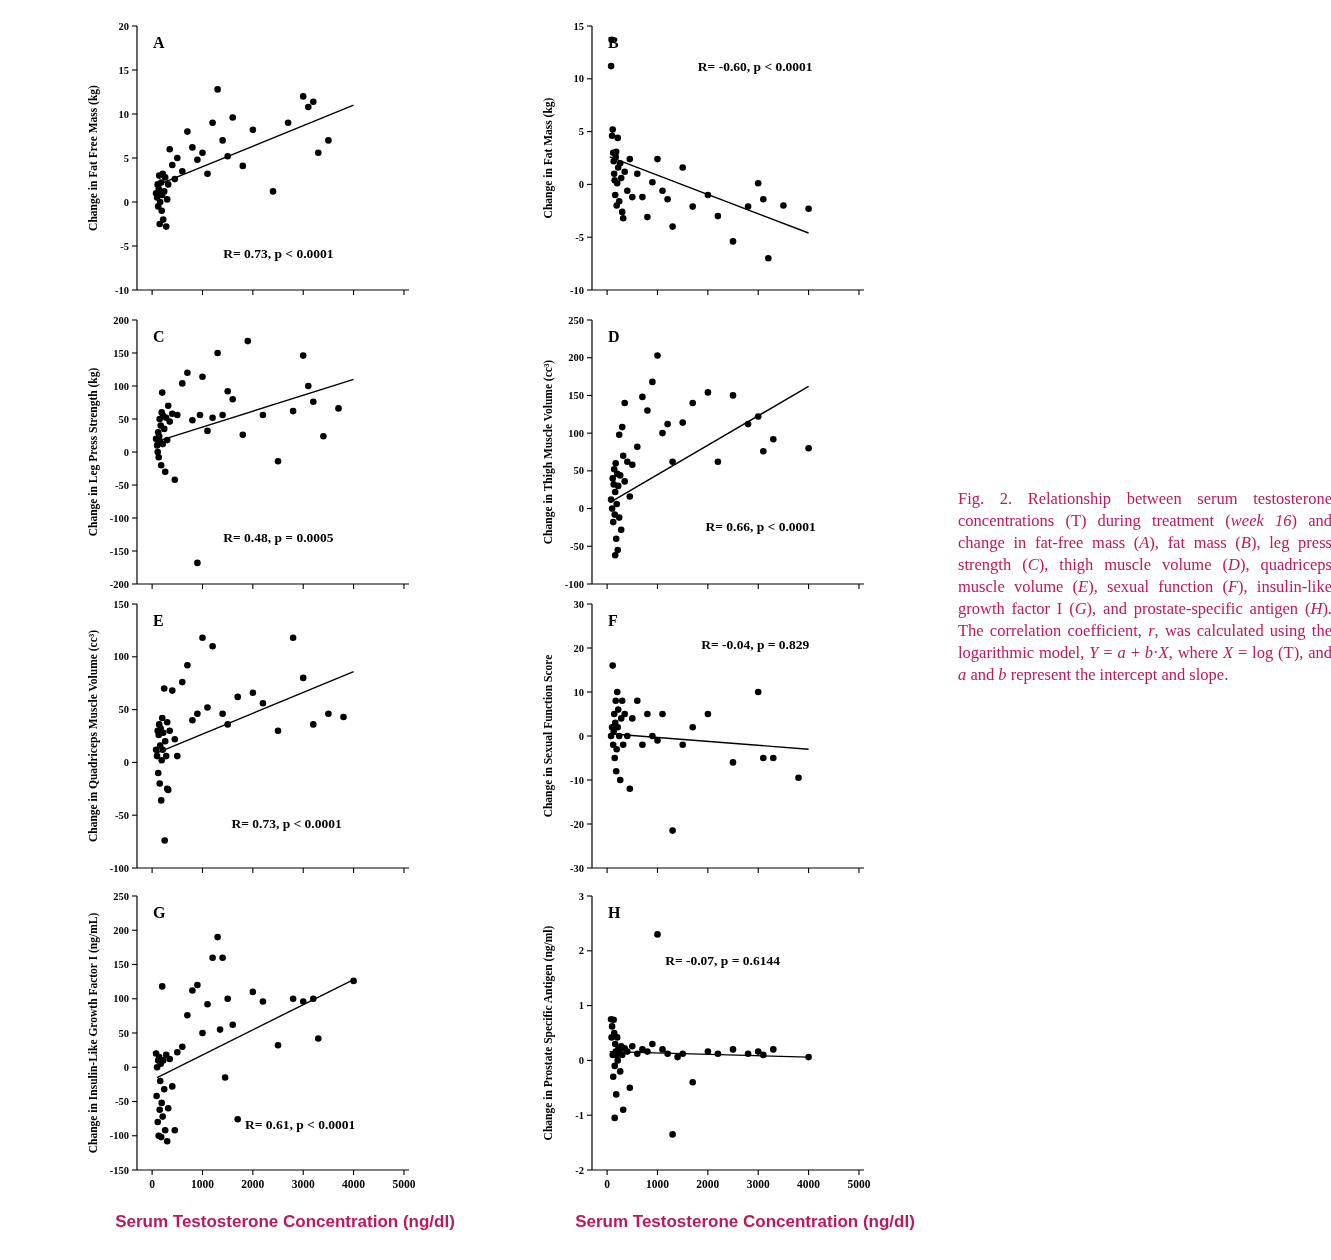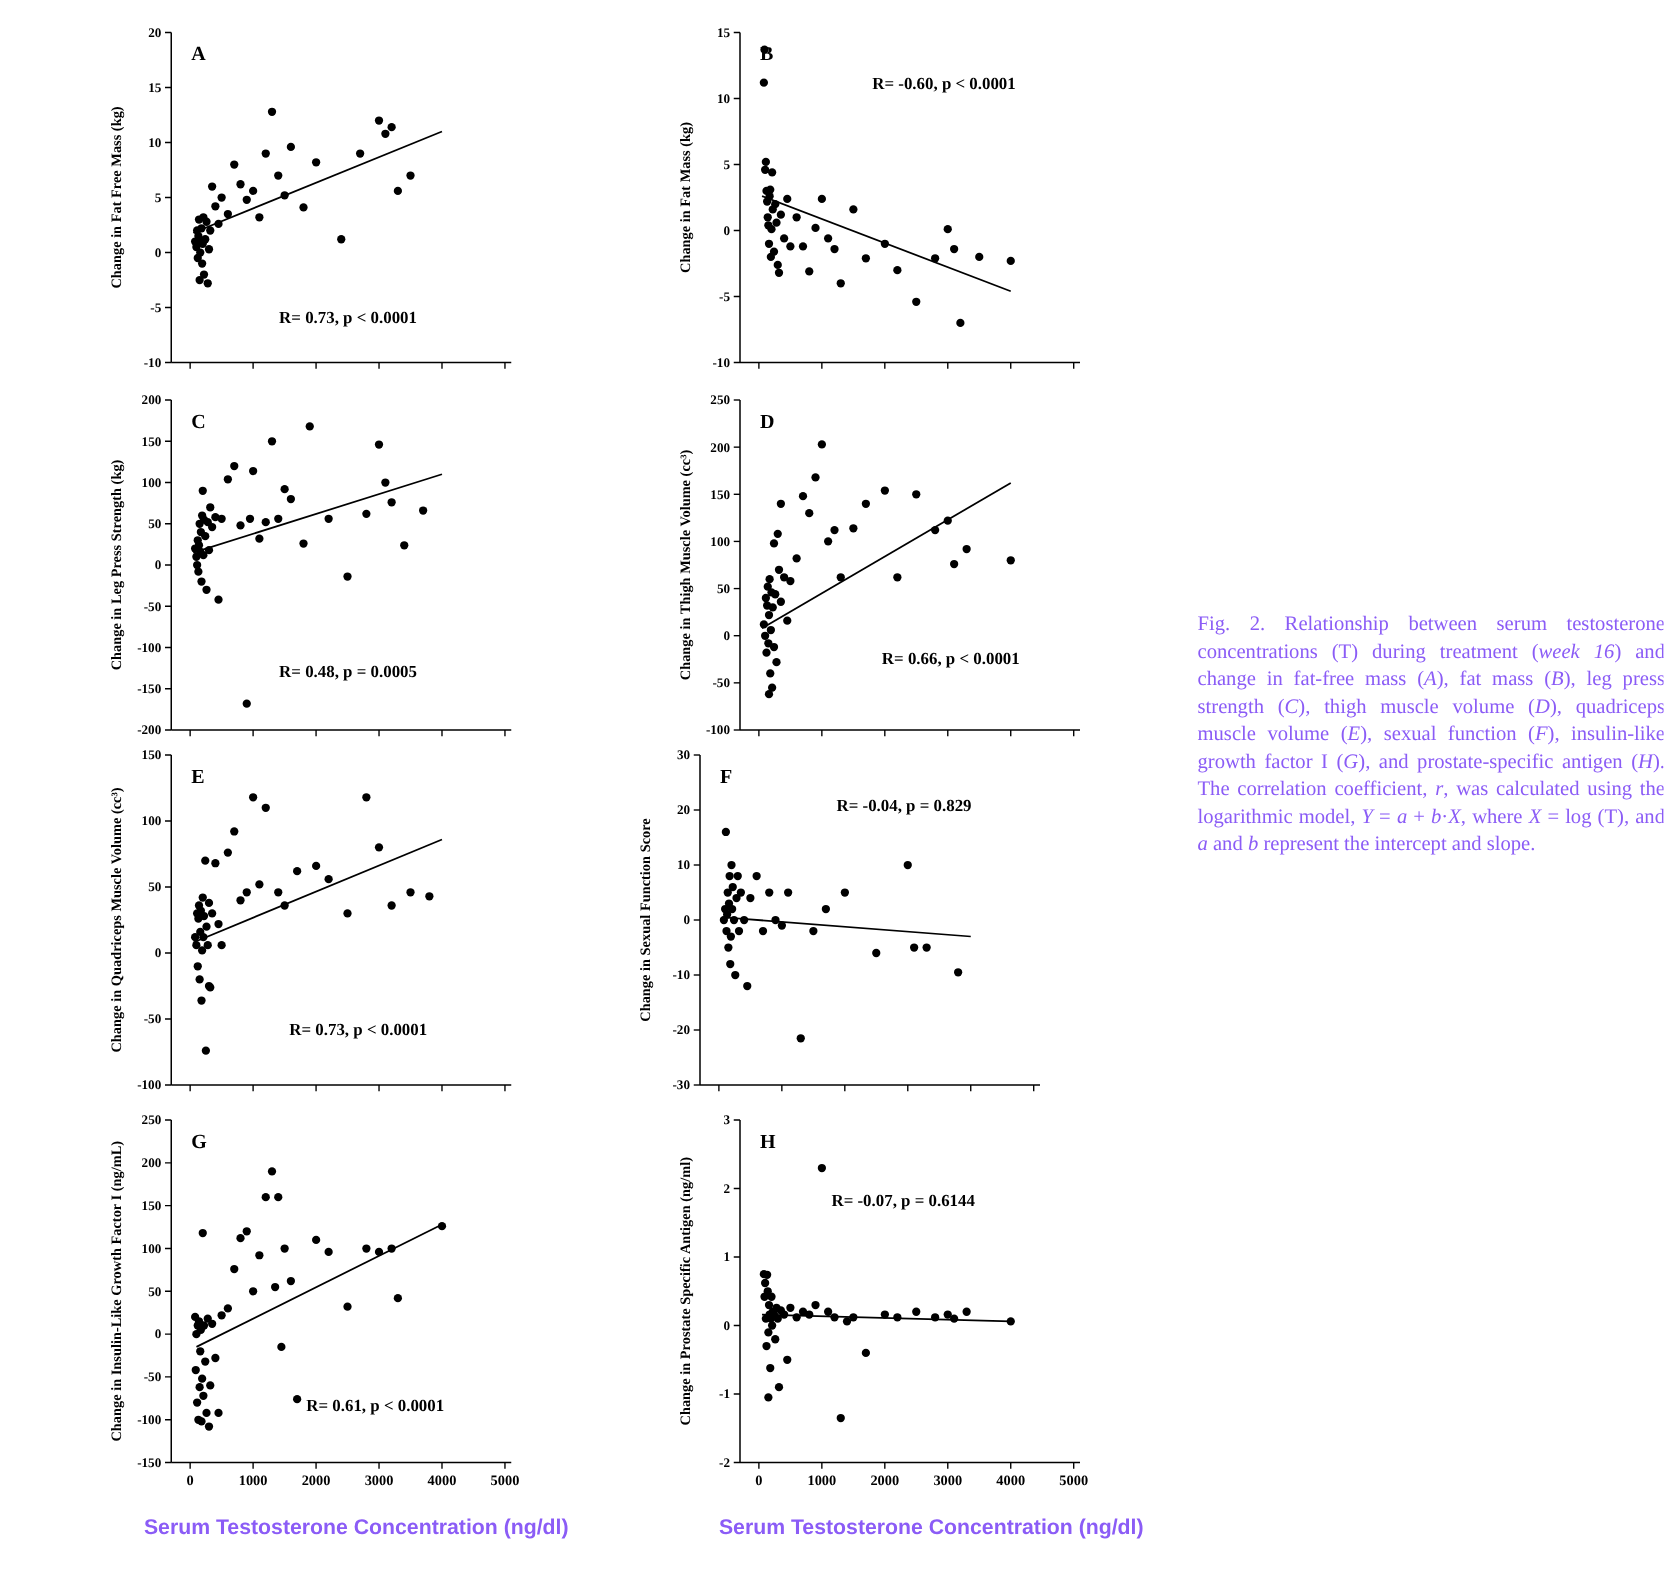--- a/index.html
+++ b/index.html
@@ -1,16 +1,16 @@
 <!DOCTYPE html>
 <html><head>
 <meta charset="utf-8">
 <style>
   html,body{margin:0;padding:0;background:#ffffff;}
-  .page{position:relative;width:1331px;height:1260px;background:#fff;font-family:"Liberation Serif",serif;color:#8b5cf6;overflow:hidden;}
+  .page{position:relative;width:1331px;height:1260px;background:#fff;font-family:"Liberation Serif",serif;color:#be185d;overflow:hidden;}
   .panel{position:absolute;}
   svg text{font-family:"Liberation Serif",serif;fill:#000;}
   .tick{font-size:10.5px;font-weight:bold;}
   .xtick{font-size:11.5px;font-weight:bold;}
   .letter{font-size:16px;font-weight:bold;}
   .annot{font-size:13.5px;font-weight:bold;}
   .ylab{font-size:11.5px;font-weight:bold;}
   .xlabel{position:absolute;text-align:center;font-size:17px;font-weight:bold;font-family:Liberation Sans, sans-serif;}
   .caption{position:absolute;left:958px;top:488px;width:374px;font-size:16.5px;line-height:1.33;text-align:justify;font-family:"Liberation Serif",serif;}
   .caption .it{font-style:italic;}
@@ -372,21 +372,21 @@
         <circle cx="218.2" cy="85.9" r="3.3" fill="#000"></circle>
         <circle cx="228.3" cy="132.4" r="3.3" fill="#000"></circle>
         <circle cx="243.4" cy="121.8" r="3.3" fill="#000"></circle>
         <circle cx="258.5" cy="125.0" r="3.3" fill="#000"></circle>
         <circle cx="79.7" cy="248.5" r="3.3" fill="#000"></circle>
         <circle cx="82.2" cy="196.8" r="3.3" fill="#000"></circle>
         <text class="letter" x="68" y="34">E</text>
         <text class="annot" x="201.60000000000002" y="236.4" text-anchor="middle">R= 0.73, p &lt; 0.0001</text>
         <text class="ylab" x="12" y="144" text-anchor="middle" transform="rotate(-90 12 144)">Change in Quadriceps Muscle Volume (cc³)</text>
       </svg></div>
-  <div class="panel" style="left:508px;top:592px;"><svg width="340" height="292" viewBox="0 0 340 292">
+  <div class="panel" style="left:540px;top:592px;"><svg width="340" height="292" viewBox="0 0 340 292">
         <line x1="52" y1="12" x2="52" y2="276" stroke="#000" stroke-width="1.2"></line>
         <line x1="52" y1="276" x2="324" y2="276" stroke="#000" stroke-width="1.2"></line>
         <line x1="47" y1="12" x2="52" y2="12" stroke="#000" stroke-width="1.1"></line>
         <text class="tick" x="44" y="15.5" text-anchor="end">30</text>
         <line x1="47" y1="56" x2="52" y2="56" stroke="#000" stroke-width="1.1"></line>
         <text class="tick" x="44" y="59.5" text-anchor="end">20</text>
         <line x1="47" y1="100" x2="52" y2="100" stroke="#000" stroke-width="1.1"></line>
         <text class="tick" x="44" y="103.5" text-anchor="end">10</text>
         <line x1="47" y1="144" x2="52" y2="144" stroke="#000" stroke-width="1.1"></line>
         <text class="tick" x="44" y="147.5" text-anchor="end">0</text>

